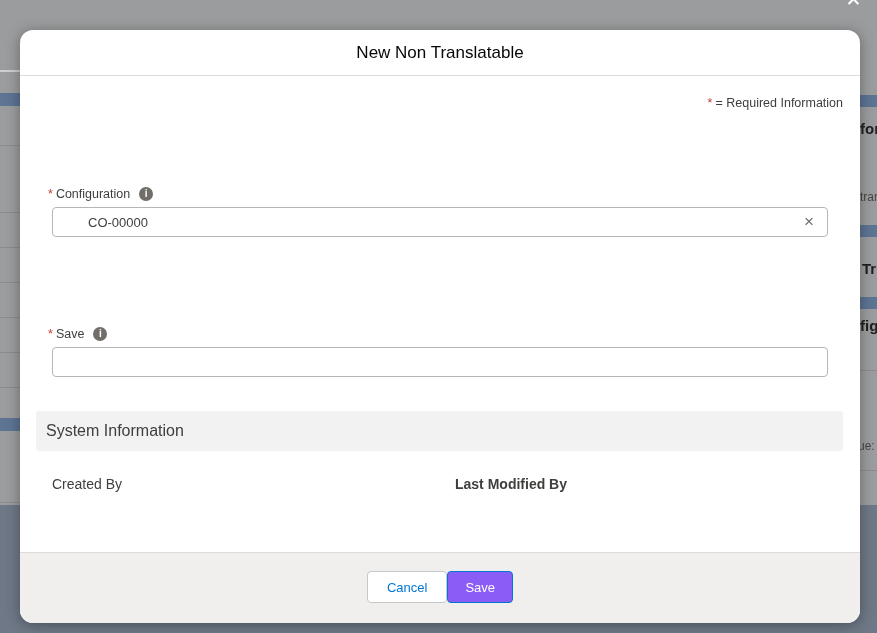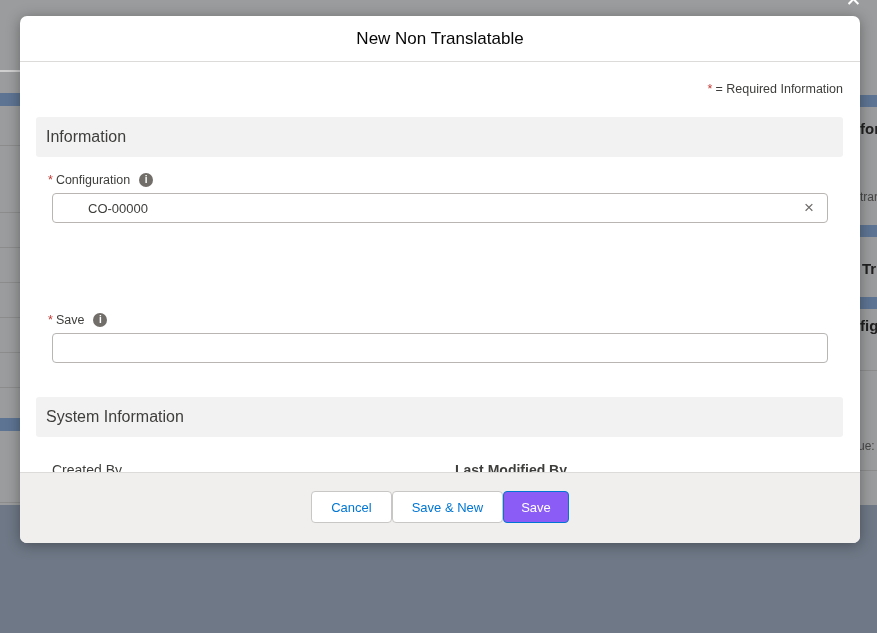--- a/index.html
+++ b/index.html
@@ -33,24 +33,24 @@
   
   .close-x {
     position: absolute; left: 844px; top: -10px;
     width: 19px; height: 19px;
     color: #ffffff; font-size: 19px; line-height: 19px;
     text-align: center; cursor: pointer; font-weight: 400;
   }
 
   
   .modal {
-    position: absolute; left: 20px; top: 16px;
-    width: 840px; height: 527px;
+    position: absolute; left: 20px; top: 30px;
+    width: 840px; height: 593px;
     background: #ffffff;
-    border-radius: 7px;
+    border-radius: 13px;
     box-shadow: 0 2px 14px rgba(0,0,0,0.35);
     overflow: hidden;
   }
   .modal-header {
     position: absolute; left: 0; top: 0; width: 100%; height: 46px;
     border-bottom: 1px solid #dddbda;
   }
   .modal-title {
     text-align: center; line-height: 46px;
     font-size: 17px; color: #080707;
@@ -169,21 +169,20 @@
   <div class="modal">
 
     <div class="modal-header">
       <div class="modal-title">New Non Translatable</div>
     </div>
 
     <div class="required-note">
       <span class="req-star">*</span><span>= Required Information</span>
     </div>
 
-    <div class="section-header sec-information">Information</div>
 
     <div class="field-label lbl-config">
       <span class="req-star">*</span>
       <span>Configuration</span>
       <span class="info-icon">i</span>
     </div>
     <div class="field-input-wrap inp-config">
       <input class="text-input" type="text" value="CO-00000" style="">
       <button class="clear-btn">×</button>
     </div>
@@ -198,18 +197,17 @@
       <input class="text-input" type="text" style="padding-left: 12px;" value="">
     </div>
 
     <div class="section-header sec-system">System Information</div>
 
     <div class="sysinfo-label lbl-created">Created By</div>
     <div class="sysinfo-label lbl-modified">Last Modified By</div>
 
     <div class="modal-footer">
       <button class="btn btn-neutral">Cancel</button>
-      <button class="btn btn-neutral">Save &amp; New</button>
       <button class="btn btn-brand">Save</button>
     </div>
 
   </div>
 </div>
 
 </body></html>

